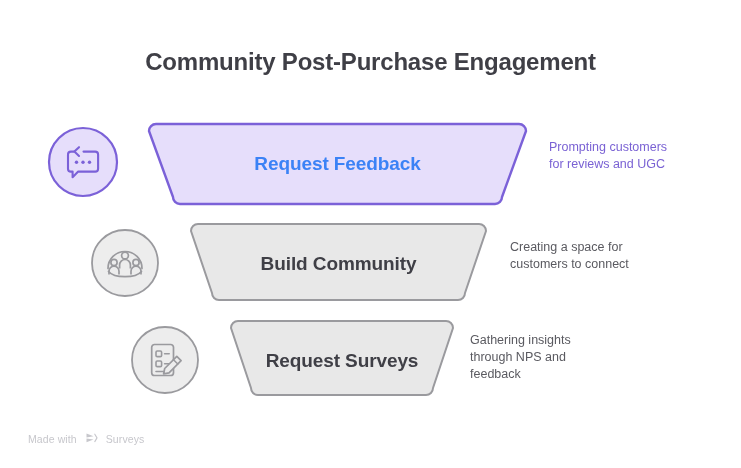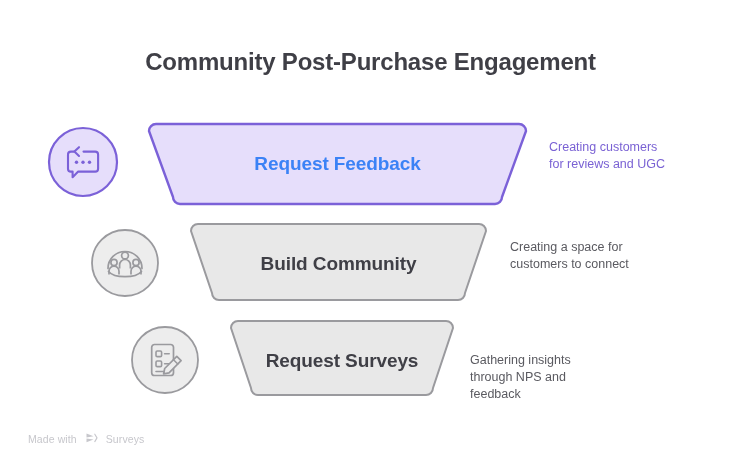--- a/index.html
+++ b/index.html
@@ -81,21 +81,21 @@
   #row-1 .funnel-label, #row-2 .funnel-label { color: #3f3f46; }
 
   .row-desc {
     position: absolute;
     font-size: 12.5px;
     line-height: 17px;
     white-space: pre-line;
   }
   #row-0 .row-desc { left: 549px; top: 17px; color: #7A62D4; width: 160px; }
   #row-1 .row-desc { left: 510px; top: 20px; color: #5a5a60; width: 165px; }
-  #row-2 .row-desc { left: 470px; top: 18px; color: #5a5a60; width: 150px; margin-top: 20px; }
+  #row-2 .row-desc { left: 470px; top: 18px; color: #5a5a60; width: 150px; }
 
   #watermark {
     position: absolute;
     left: 28px;
     top: 432px;
     display: flex;
     align-items: center;
     gap: 8px;
     font-size: 10.5px;
     color: #c7c7cc;
@@ -122,21 +122,21 @@
     </svg>
   </div>
 
   <div class="funnel-shape">
     <svg width="395" height="84" viewBox="0 0 395 84" preserveAspectRatio="none">
       <path d="M9 9 A7 7 0 0 1 16 2 L379 2 A7 7 0 0 1 386 9 L362 75 A7 7 0 0 1 355 82 L40 82 A7 7 0 0 1 33 75 Z" fill="#E6DEFB" stroke="#7B61D8" stroke-width="2.4" stroke-linejoin="round"></path>
     </svg>
   </div>
   <div class="funnel-label">Request Feedback</div>
 
-  <div class="row-desc">Creating customers
+  <div class="row-desc">Prompting customers
 for reviews and UGC</div>
 </div>
 
 <div class="funnel-row" id="row-1">
 
   <div class="row-icon">
     <svg width="72" height="72" viewBox="0 0 72 72" fill="none">
       <circle cx="36" cy="36" r="33" fill="#EDEDED" stroke="#9a9a9e" stroke-width="1.8"></circle>
       <path d="M19 41.5c0-9.4 7.6-17 17-17s17 7.6 17 17" stroke="#9a9a9e" stroke-width="1.7" fill="none" stroke-linecap="round"></path>
       <path d="M19.5 44.5c2.6 3.1 9 5.2 16.5 5.2s13.9-2.1 16.5-5.2" stroke="#9a9a9e" stroke-width="1.7" fill="none" stroke-linecap="round"></path>

